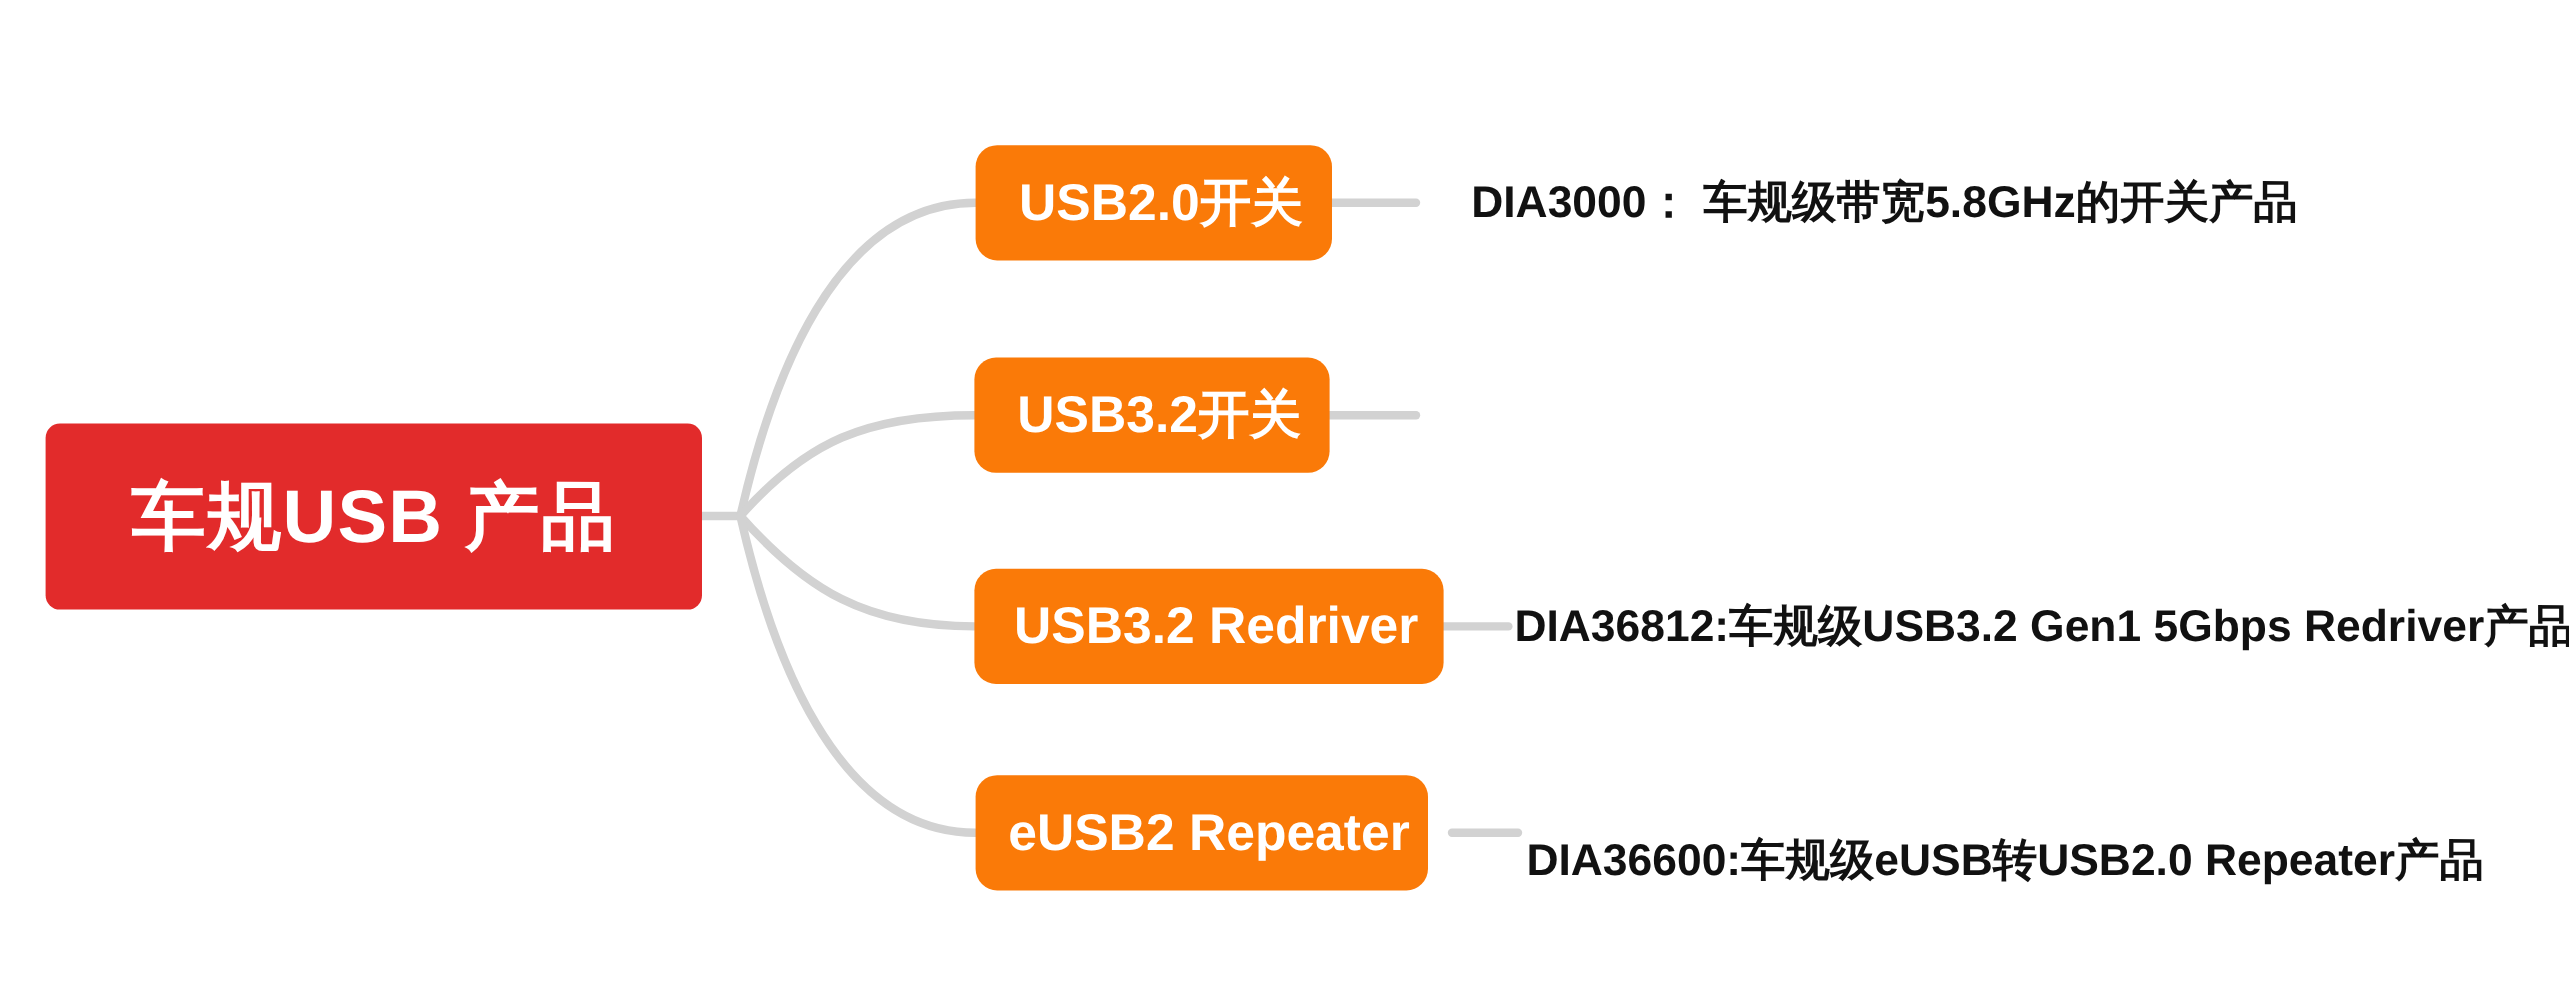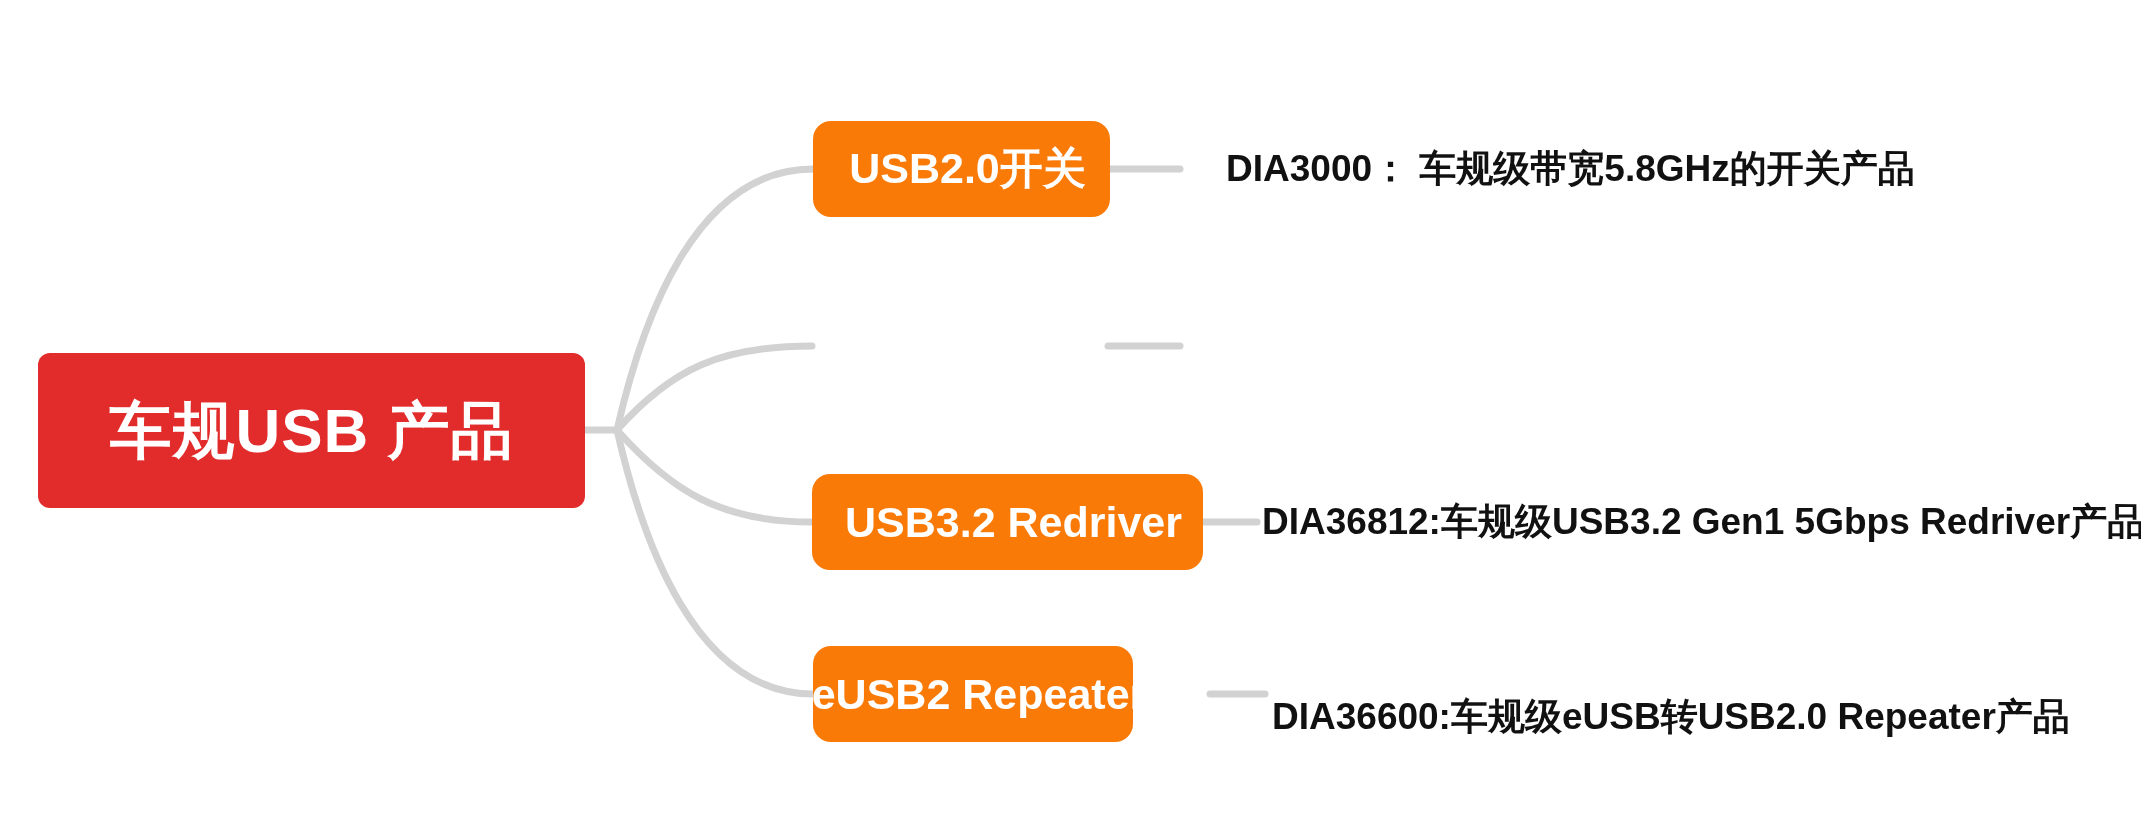--- a/index.html
+++ b/index.html
@@ -47,21 +47,21 @@
   .branch-node {
     height: 96px;
     border-radius: 18px;
     background: #fa7a08;
     font-size: 43px;
     padding-left: 12px;
   }
   .branch-1 { left: 813px; top: 121px; width: 297px; }
   .branch-2 { left: 812px; top: 298px; width: 296px; }
   .branch-3 { left: 812px; top: 474px; width: 391px; }
-  .branch-4 { left: 813px; top: 646px; width: 320px; }
+  .branch-4 { left: 813px; top: 646px; width: 377px; }
   .desc {
     position: absolute;
     height: 96px;
     display: flex;
     align-items: center;
     color: #111111;
     font-size: 37px;
     font-weight: bold;
     white-space: nowrap;
   }
@@ -96,20 +96,23 @@
     <span>车规USB 产品</span>
   </div>
 
   <div class="node branch-node branch-1">
     <span>USB2.0开关</span>
   </div>
   <div class="desc desc-1">
     <span>DIA3000： 车规级带宽5.8GHz的开关产品</span>
   </div>
 
+  <div class="node branch-node branch-2">
+    <span>USB3.2开关</span>
+  </div>
 
   <div class="node branch-node branch-3">
     <span>USB3.2 Redriver</span>
   </div>
   <div class="desc desc-3">
     <span>DIA36812:车规级USB3.2 Gen1 5Gbps Redriver产品</span>
   </div>
 
   <div class="node branch-node branch-4">
     <span>eUSB2 Repeater</span>

